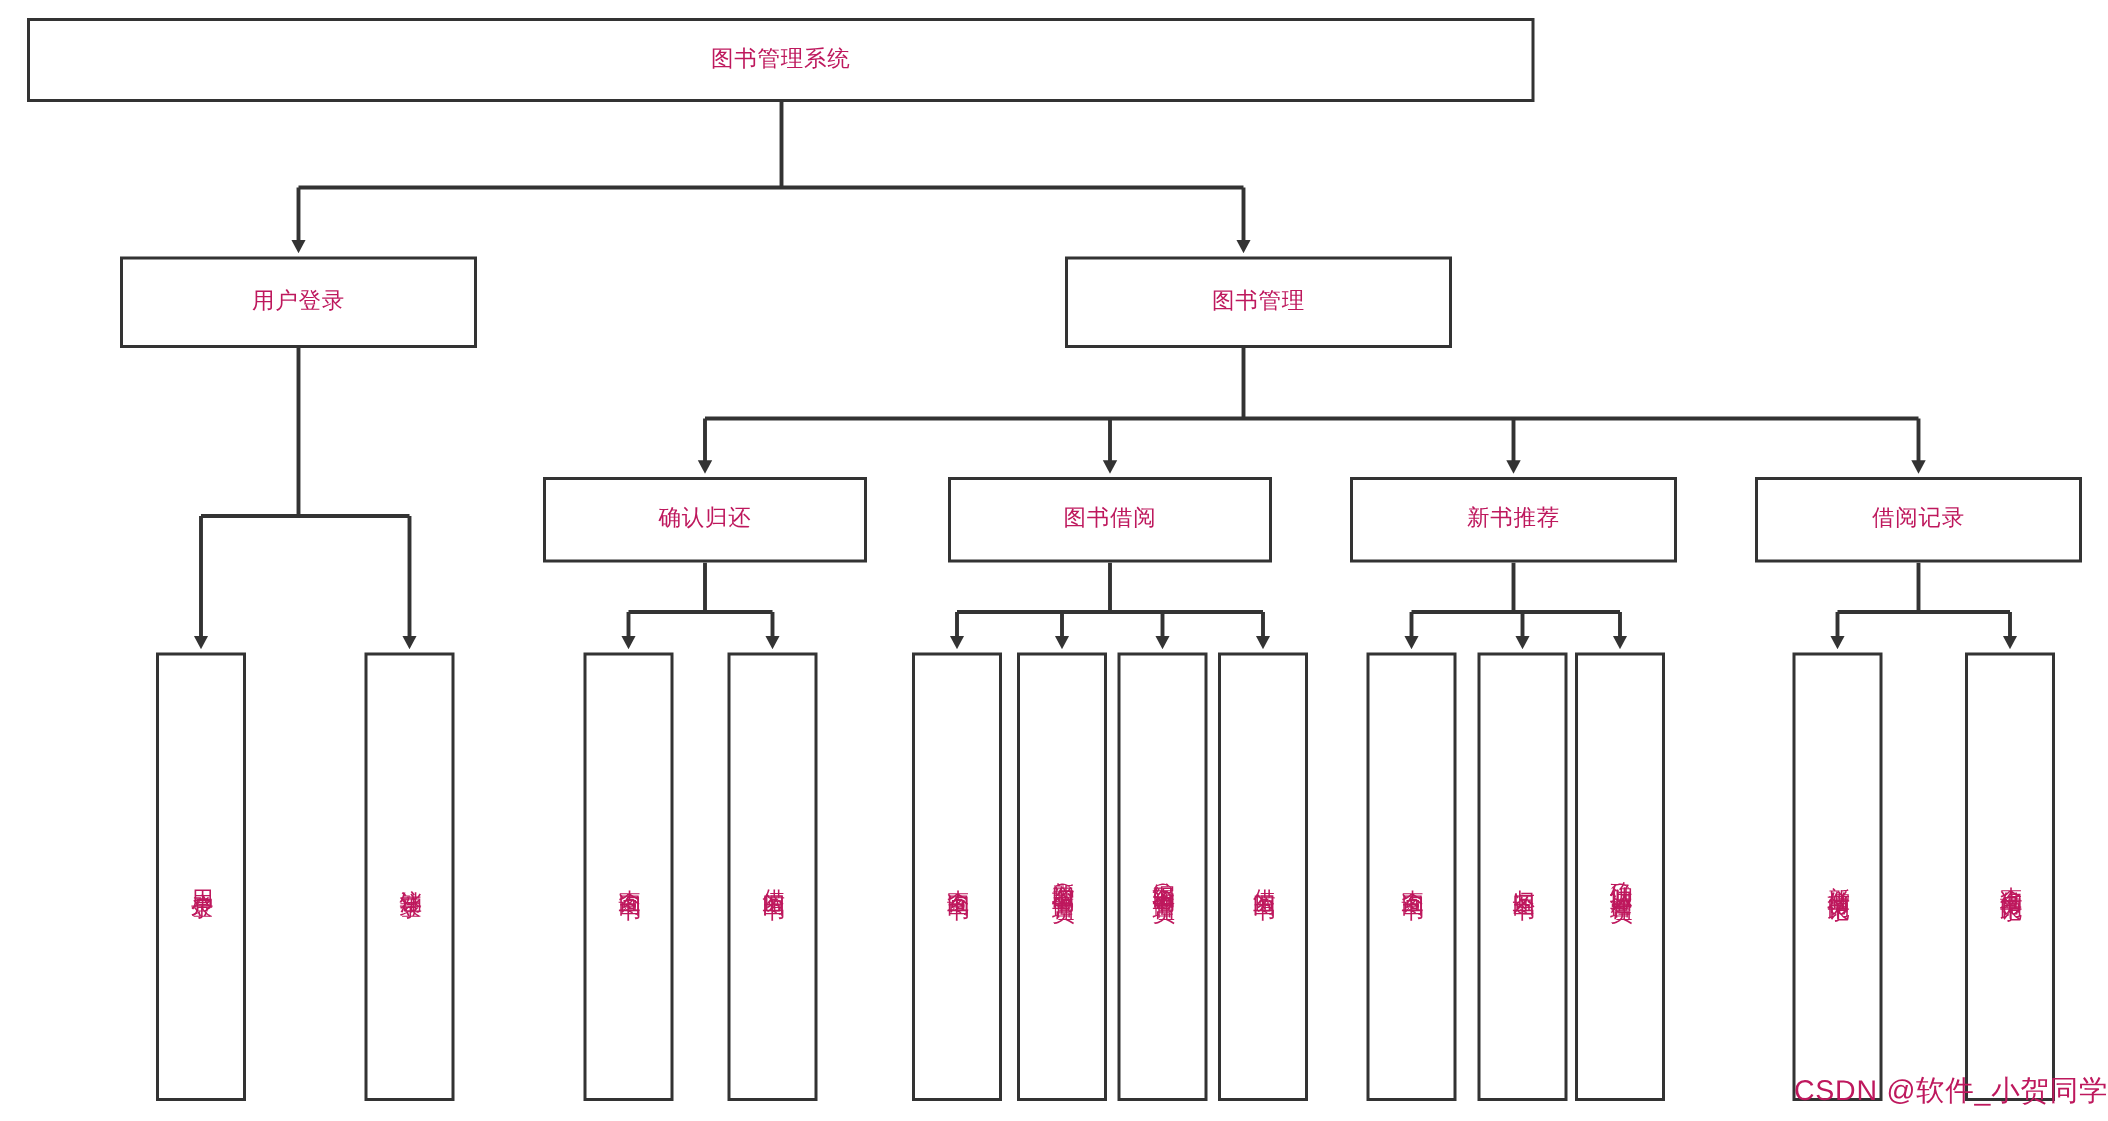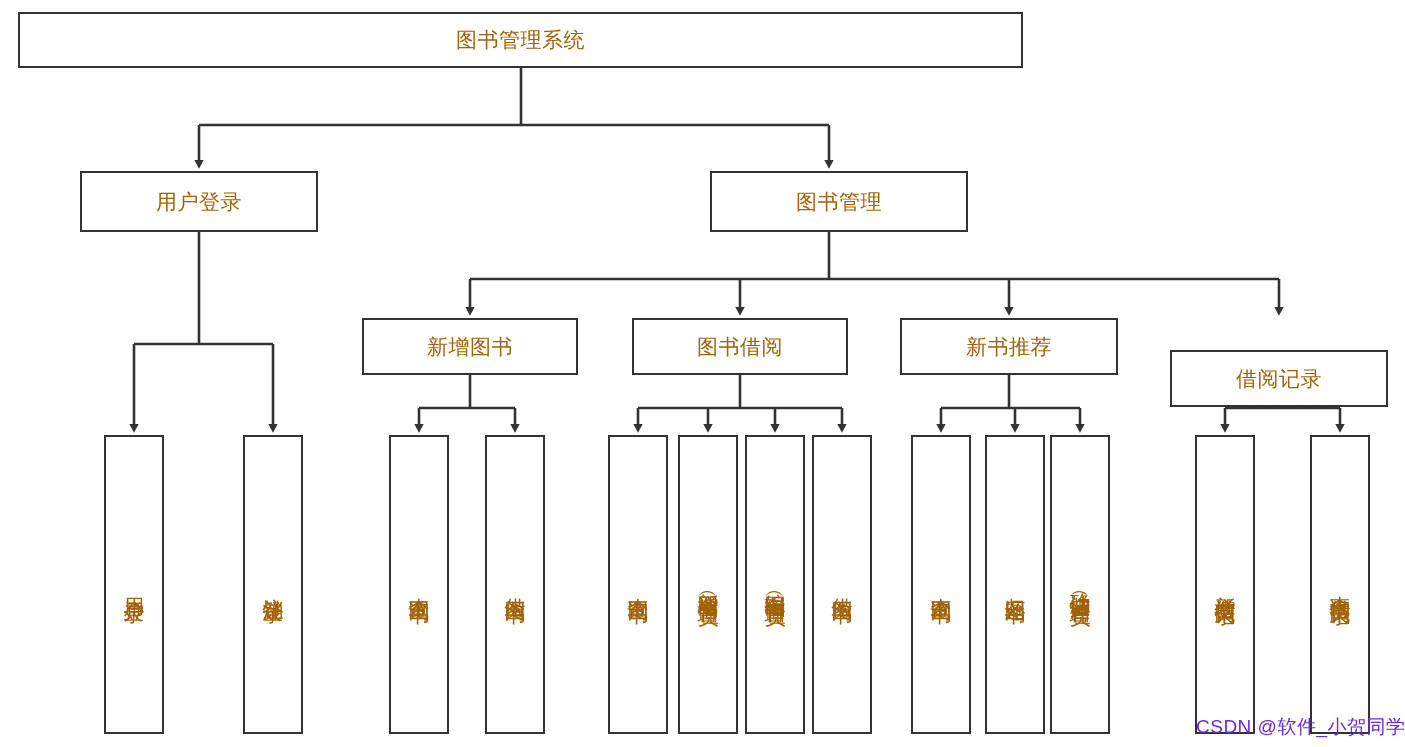--- a/index.html
+++ b/index.html
@@ -28,39 +28,39 @@
     position: absolute;
     box-sizing: border-box;
     background: #ffffff;
     border: 2px solid #333333;
     display: flex;
     align-items: center;
     justify-content: center;
     overflow: hidden;
   }
   .node-label {
-    color: #a16207;
-    font-size: 21px;
+    color: #be185d;
+    font-size: 15px;
     line-height: 1.12;
     letter-spacing: 0.5px;
     text-align: center;
     white-space: nowrap;
     user-select: none;
   }
   .node.vertical .node-label {
     writing-mode: vertical-rl;
     text-orientation: upright;
     white-space: normal;
     line-height: 1.05;
     letter-spacing: 2px;
     max-height: 100%;
   }
   .watermark {
     position: absolute;
-    color: #6d28d9;
+    color: #be185d;
     font-size: 19px;
     letter-spacing: 0.5px;
     white-space: nowrap;
     user-select: none;
   }
 </style>
 </head>
 <body>
 
 <div id="canvas">
@@ -110,29 +110,29 @@
       <div class="node" style="left: 18px; top: 12px; width: 1005px; height: 56px;">
         <span class="node-label">图书管理系统</span>
       </div>
       <div class="node" style="left: 80px; top: 171px; width: 238px; height: 61px;">
         <span class="node-label">用户登录</span>
       </div>
       <div class="node" style="left: 710px; top: 171px; width: 258px; height: 61px;">
         <span class="node-label">图书管理</span>
       </div>
       <div class="node" style="left: 362px; top: 318px; width: 216px; height: 57px;">
-        <span class="node-label">新增图书</span>
+        <span class="node-label">确认归还</span>
       </div>
       <div class="node" style="left: 632px; top: 318px; width: 216px; height: 57px;">
         <span class="node-label">图书借阅</span>
       </div>
       <div class="node" style="left: 900px; top: 318px; width: 218px; height: 57px;">
         <span class="node-label">新书推荐</span>
       </div>
-      <div class="node" style="left: 1170px; top: 318px; width: 218px; height: 57px; margin-top: 32px;">
+      <div class="node" style="left: 1170px; top: 318px; width: 218px; height: 57px;">
         <span class="node-label">借阅记录</span>
       </div>
       <div class="node vertical" style="left: 104px; top: 435px; width: 60px; height: 299px;">
         <span class="node-label">用户登录</span>
       </div>
       <div class="node vertical" style="left: 243px; top: 435px; width: 60px; height: 299px;">
         <span class="node-label">注销登录</span>
       </div>
       <div class="node vertical" style="left: 389px; top: 435px; width: 60px; height: 299px;">
         <span class="node-label">查询图书</span>

